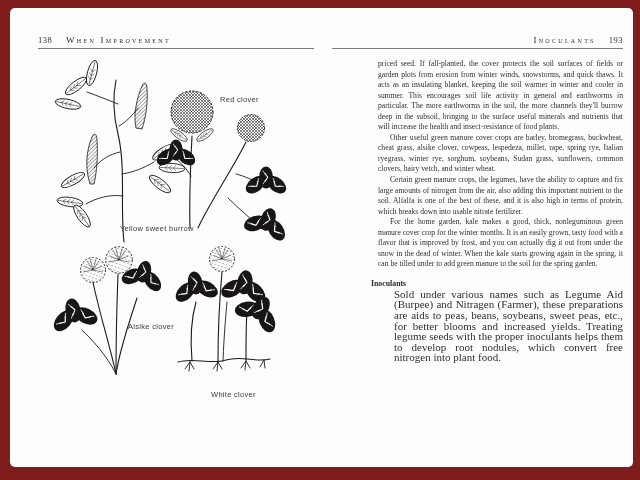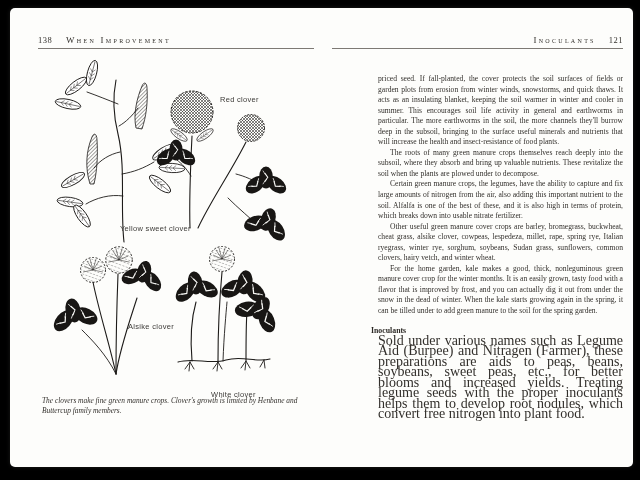--- a/index.html
+++ b/index.html
@@ -1,17 +1,17 @@
 <!DOCTYPE html>
 <html><head>
 <meta charset="utf-8">
 <style>
   html,body{margin:0;padding:0;width:640px;height:480px;overflow:hidden;
     background:#c6c7c5;font-family:"Liberation Serif",serif;}
-  #screen{position:relative;width:640px;height:480px;background:#000000;}
+  #screen{position:relative;width:640px;height:480px;background:#7f1d1d;}
   #page{position:absolute;left:10px;top:8px;width:623px;height:459px;
     background:#fdfdfb;border-radius:5px;box-shadow:0 0 4px rgba(60,60,58,.45);}
   
   .folio{position:absolute;font-size:8.5px;color:#33302c;letter-spacing:.5px;}
   .rhead{position:absolute;font-variant:small-caps;letter-spacing:2.3px;
     font-size:9px;color:#33302c;white-space:nowrap;}
   .rule{position:absolute;height:1px;background:#7d7974;}
   #folio-left{left:28px;top:27px;}
   #title-left{left:56px;top:26.5px;}
   #rule-left{left:28px;top:40px;width:276px;}
@@ -22,42 +22,42 @@
   #figure-svg{position:absolute;left:30px;top:48px;}
   .fig-label{position:absolute;font-family:"Liberation Sans",sans-serif;
     font-size:7.5px;color:#3d3b38;letter-spacing:.3px;white-space:nowrap;}
   #label-red{left:210px;top:87px;}
   #label-yellow{left:110px;top:216px;}
   #label-alsike{left:118px;top:314px;}
   #label-white{left:201px;top:382px;}
   #caption{position:absolute;left:32px;top:388px;width:272px;
     font-style:italic;font-size:7.4px;line-height:10px;color:#33302c;}
   
-  #column{position:absolute;left:361px;top:66px;width:252px;color:#322f2b;}
+  #column{position:absolute;left:361px;top:51px;width:252px;color:#322f2b;}
   #column p{margin:0 0 0 7px;font-size:7.6px;line-height:10.55px;
     text-align:justify;text-indent:12px;}
   #column p.first{text-indent:0;}
   #sec-head{margin:9px 0 0 0;font-size:7.8px;font-weight:bold;color:#2b2824;}
-  #sec-body{margin:1px 0 0 7px;font-size:14px;line-height:10.55px;text-align:justify;}
+  #sec-body{margin:1px 0 0 23px;font-size:11px;line-height:10.55px;text-align:justify;}
   .st{stroke:#1d1b19;stroke-width:1.1;fill:none;stroke-linecap:round;}
   .stn{stroke:#1d1b19;stroke-width:.9;fill:none;stroke-linecap:round;}
 </style>
 </head>
 <body>
 
 <div id="screen">
   <div id="page">
 
     <span id="folio-left" class="folio">138</span>
     <span id="title-left" class="rhead">When Improvement</span>
     <div id="rule-left" class="rule"></div>
 
     <div id="head-right">
       <span class="rhead" style="position:static;">Inoculants</span>
-      <span class="folio" style="position:static;">121</span>
+      <span class="folio" style="position:static;">193</span>
     </div>
     <div id="rule-right" class="rule"></div>
 
     <svg id="figure-svg" width="290" height="340" viewBox="0 0 290 340">
       <defs>
         <pattern id="ph" patternUnits="userSpaceOnUse" width="2.6" height="2.6" patternTransform="rotate(45)">
           <line x1="0" y1="0" x2="0" y2="2.6" stroke="#1d1b19" stroke-width="0.8"></line>
         </pattern>
         <pattern id="pc" patternUnits="userSpaceOnUse" width="3" height="3">
           <path d="M0,3 L3,0 M0,0 L3,3" stroke="#1d1b19" stroke-width="0.55"></path>
@@ -143,30 +143,28 @@
         <path class="stn" d="M183,305 C184,278 186,258 187,246"></path>
         <path class="st" d="M206,304 C206,288 206,270 207,254"></path>
         <use href="#pom" transform="translate(182,203)"></use>
         <use href="#td" transform="translate(157,240) rotate(-8) scale(1.1)"></use>
         <use href="#td" transform="translate(203,240) rotate(8) scale(1.15)"></use>
         <use href="#td" transform="translate(214,264) rotate(30) scale(1.15)"></use>
       </g>
     </svg>
 
     <span id="label-red" class="fig-label">Red clover</span>
-    <span id="label-yellow" class="fig-label">Yellow sweet clover</span>
+    <span id="label-yellow" class="fig-label">Yellow sweet burrow</span>
     <span id="label-alsike" class="fig-label">Alsike clover</span>
     <span id="label-white" class="fig-label">White clover</span>
 
-    <div id="caption">The clovers make fine green manure crops. Clover's growth is limited by Henbane and Buttercup family members.</div>
 
     <div id="column">
       <p class="first">priced seed. If fall-planted, the cover protects the soil surfaces of fields or garden plots from erosion from winter winds, snowstorms, and quick thaws. It acts as an insulating blanket, keeping the soil warmer in winter and cooler in summer. This encourages soil life activity in general and earthworms in particular. The more earthworms in the soil, the more channels they'll burrow deep in the subsoil, bringing to the surface useful minerals and nutrients that will increase the health and insect-resistance of food plants.</p>
-      <p>The roots of many green manure crops themselves reach deeply into the subsoil, where they absorb and bring up valuable nutrients. These revitalize the soil when the plants are plowed under to decompose.</p>
+      <p>Other useful green manure cover crops are barley, bromegrass, buckwheat, cheat grass, alsike clover, cowpeas, lespedeza, millet, rape, spring rye, Italian ryegrass, winter rye, sorghum, soybeans, Sudan grass, sunflowers, common clovers, hairy vetch, and winter wheat.</p>
       <p>Certain green manure crops, the legumes, have the ability to capture and fix large amounts of nitrogen from the air, also adding this important nutrient to the soil. Alfalfa is one of the best of these, and it is also high in terms of protein, which breaks down into usable nitrate fertilizer.</p>
-      <p>Other useful green manure cover crops are barley, bromegrass, buckwheat, cheat grass, alsike clover, cowpeas, lespedeza, millet, rape, spring rye, Italian ryegrass, winter rye, sorghum, soybeans, Sudan grass, sunflowers, common clovers, hairy vetch, and winter wheat.</p>
       <p>For the home garden, kale makes a good, thick, nonleguminous green manure cover crop for the winter months. It is an easily grown, tasty food with a flavor that is improved by frost, and you can actually dig it out from under the snow in the dead of winter. When the kale starts growing again in the spring, it can be tilled under to add green manure to the soil for the spring garden.</p>
       <div id="sec-head">Inoculants</div>
       <div id="sec-body">Sold under various names such as Legume Aid (Burpee) and Nitragen (Farmer), these preparations are aids to peas, beans, soybeans, sweet peas, etc., for better blooms and increased yields. Treating legume seeds with the proper inoculants helps them to develop root nodules, which convert free nitrogen into plant food.</div>
     </div>
 
   </div>
 </div>
 
 </body></html>

